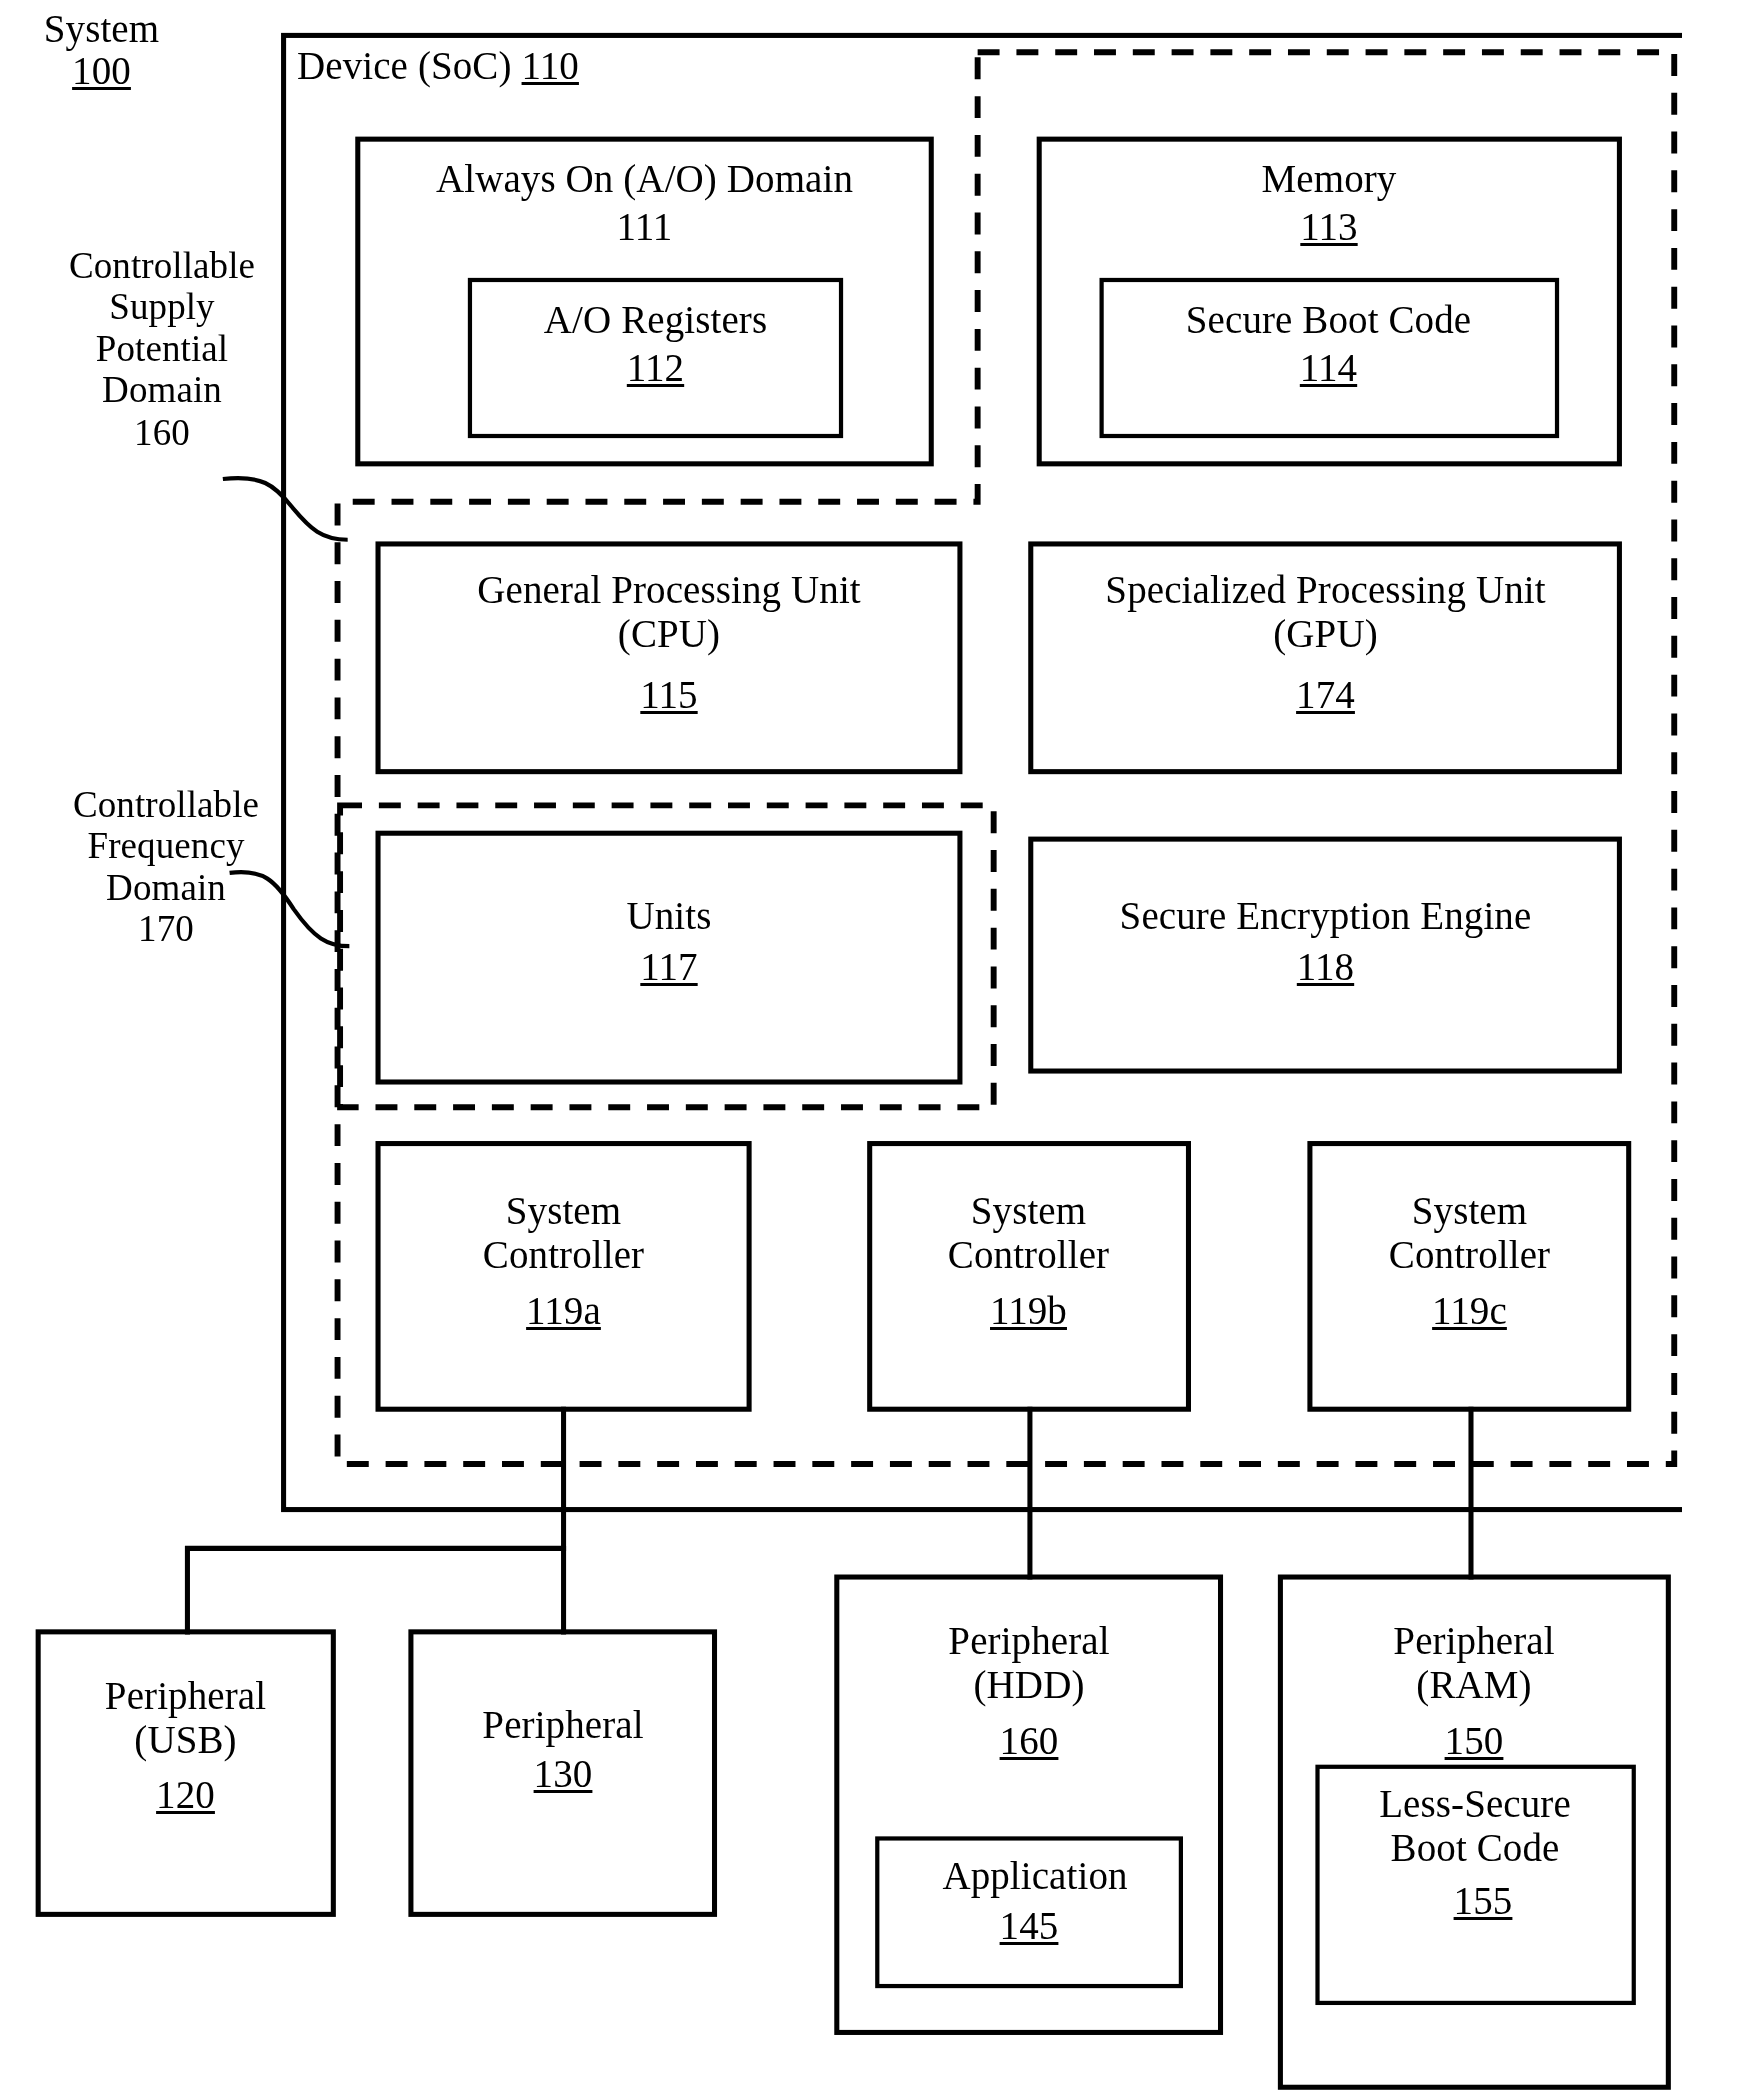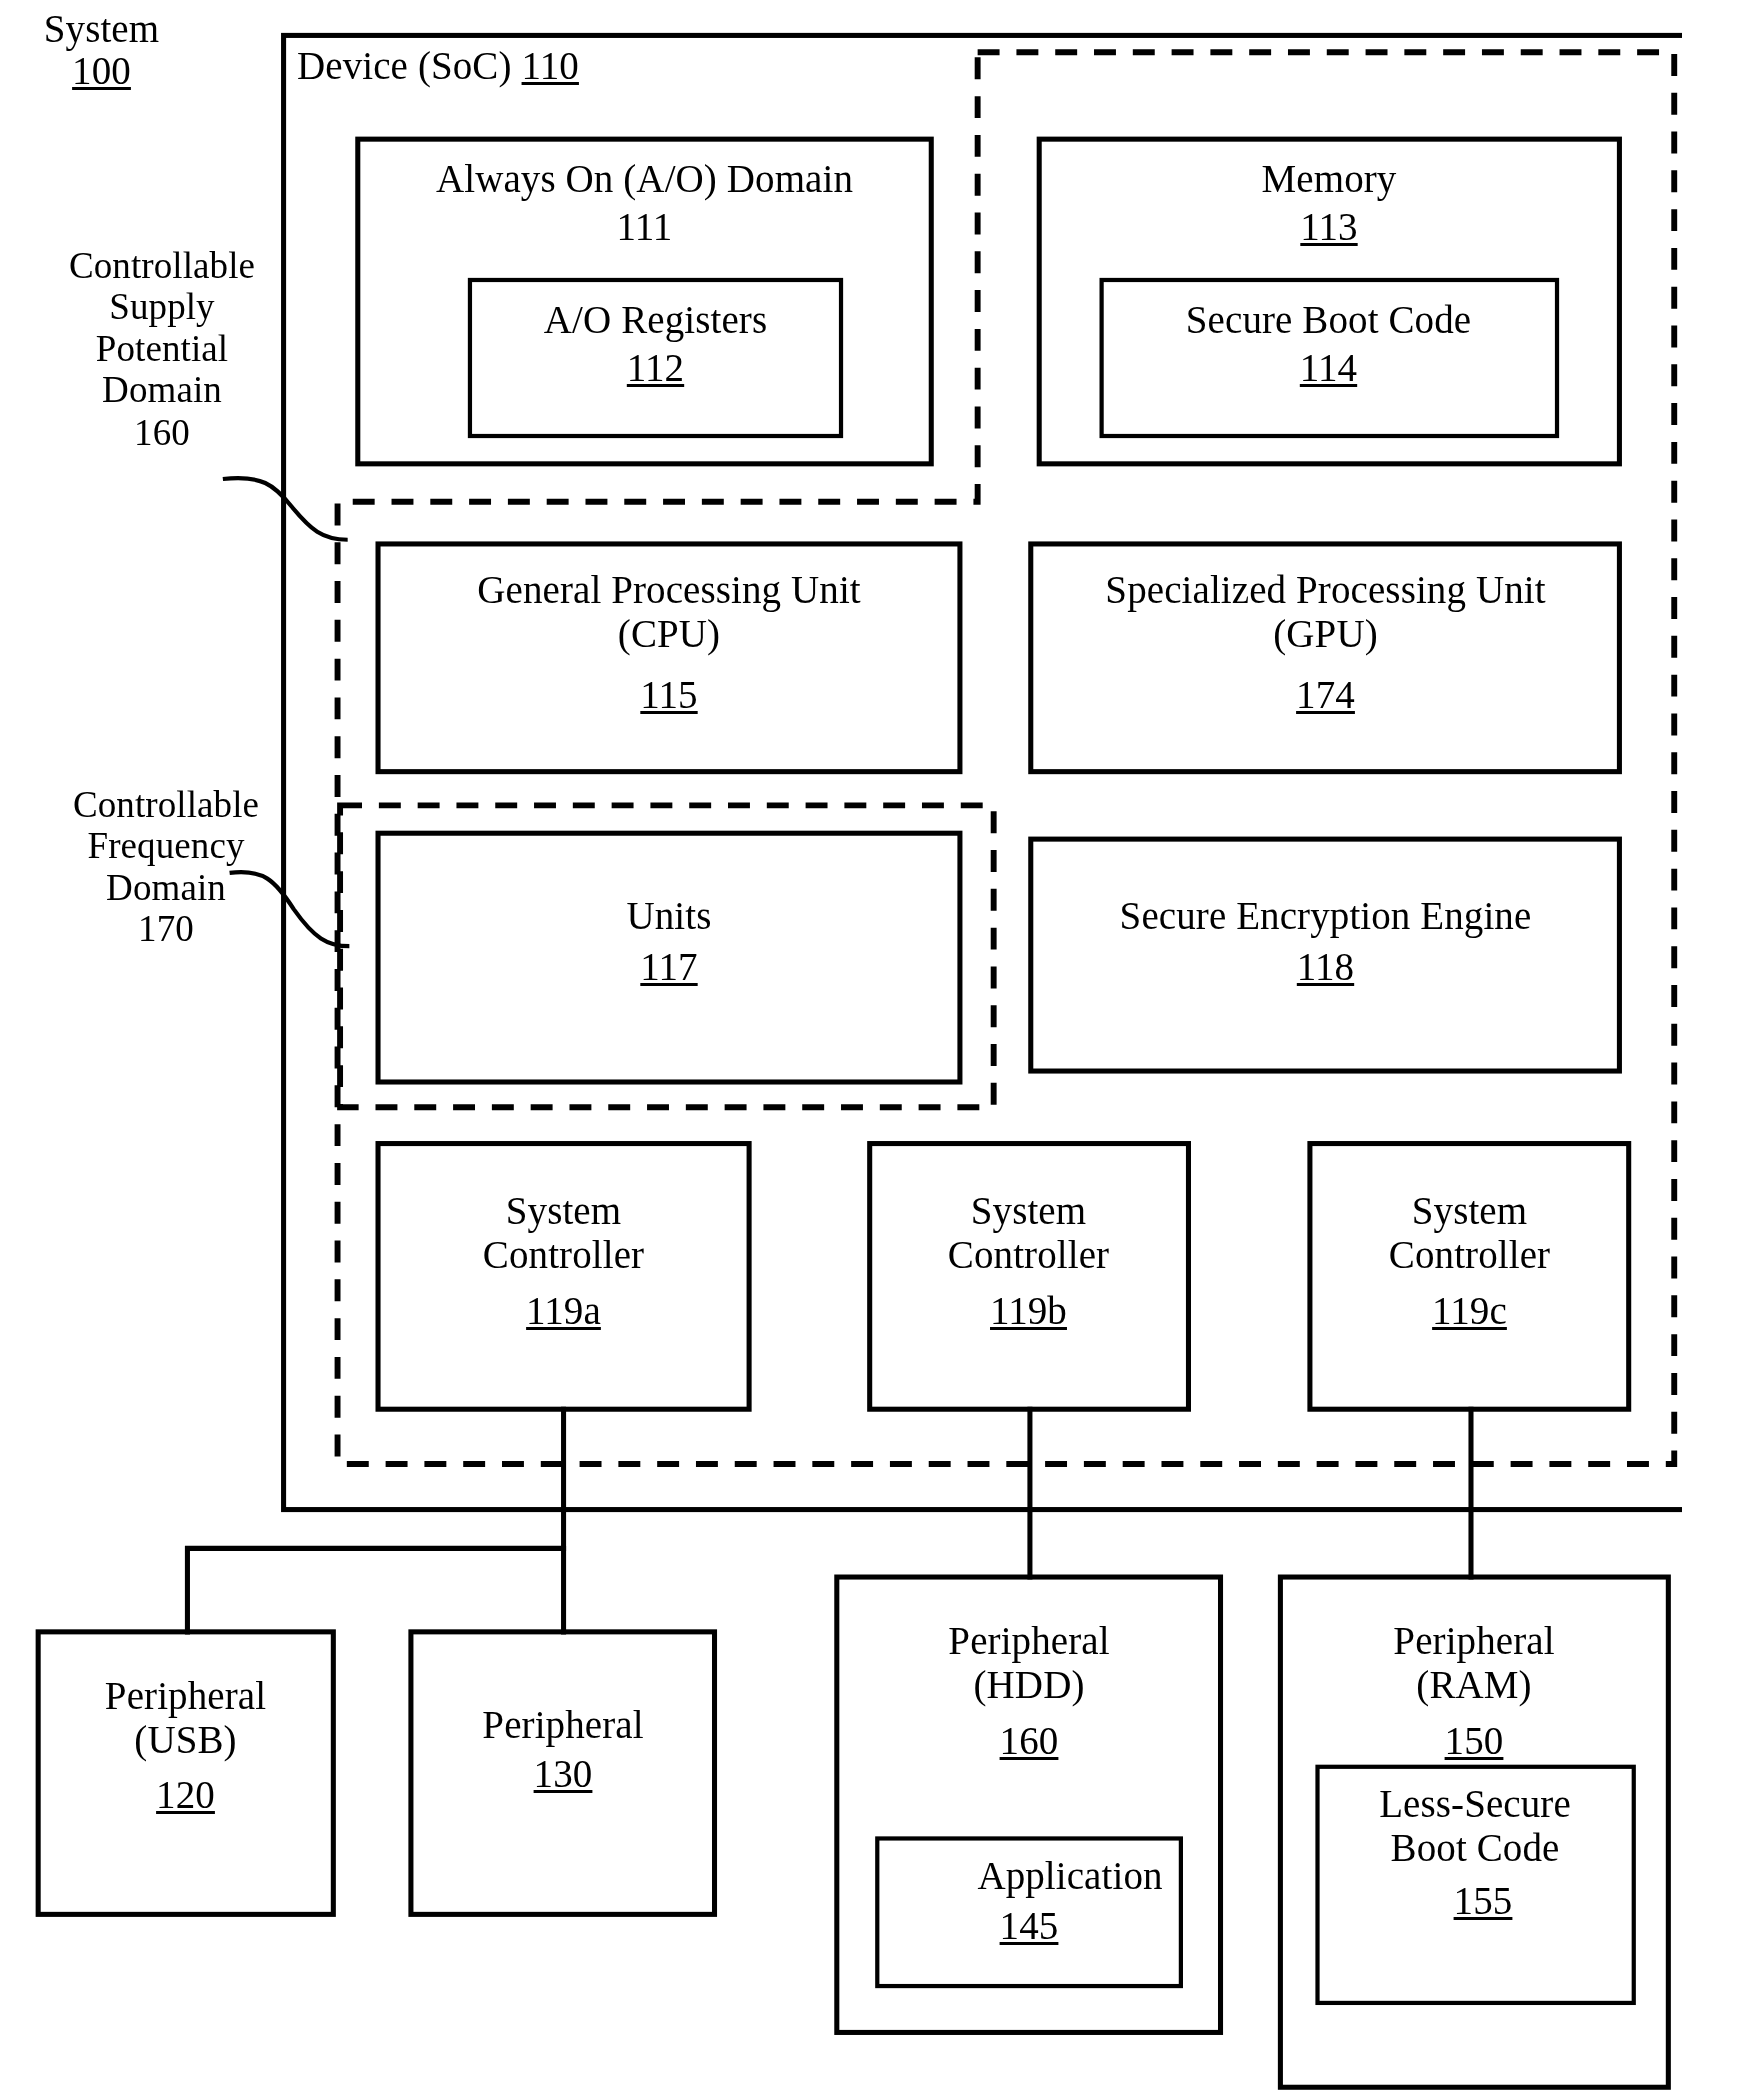--- a/index.html
+++ b/index.html
@@ -177,21 +177,21 @@
 (USB)</span></div>
   <div class="lbl big num-u" style="left:38px; top:1773px; width:295px;">120</div>
 
   <div class="lbl big" style="left:411px; top:1703px; width:304px;"><span>Peripheral</span></div>
   <div class="lbl big num-u" style="left:411px; top:1752px; width:304px;">130</div>
 
   <div class="lbl big" style="left:837px; top:1619px; width:384px;"><span>Peripheral
 (HDD)</span></div>
   <div class="lbl big num-u" style="left:837px; top:1719px; width:384px;">160</div>
 
-  <div class="lbl big" style="left:877px; top:1854px; width:304px;padding-left:41px;"><span>Application</span></div>
+  <div class="lbl big" style="left:842px; top:1854px; width:304px;padding-left:41px;"><span>Application</span></div>
   <div class="lbl big num-u" style="left:877px; top:1904px; width:304px;">145</div>
 
   <div class="lbl big" style="left:1280px; top:1619px; width:388px;"><span>Peripheral
 (RAM)</span></div>
   <div class="lbl big num-u" style="left:1280px; top:1719px; width:388px;">150</div>
 
   <div class="lbl big" style="left:1317px; top:1782px; width:316px;"><span>Less-Secure
 Boot Code</span></div>
   <div class="lbl big num-u" style="left:1317px; top:1879px; width:316px;padding-left:8px;">155</div>
 

